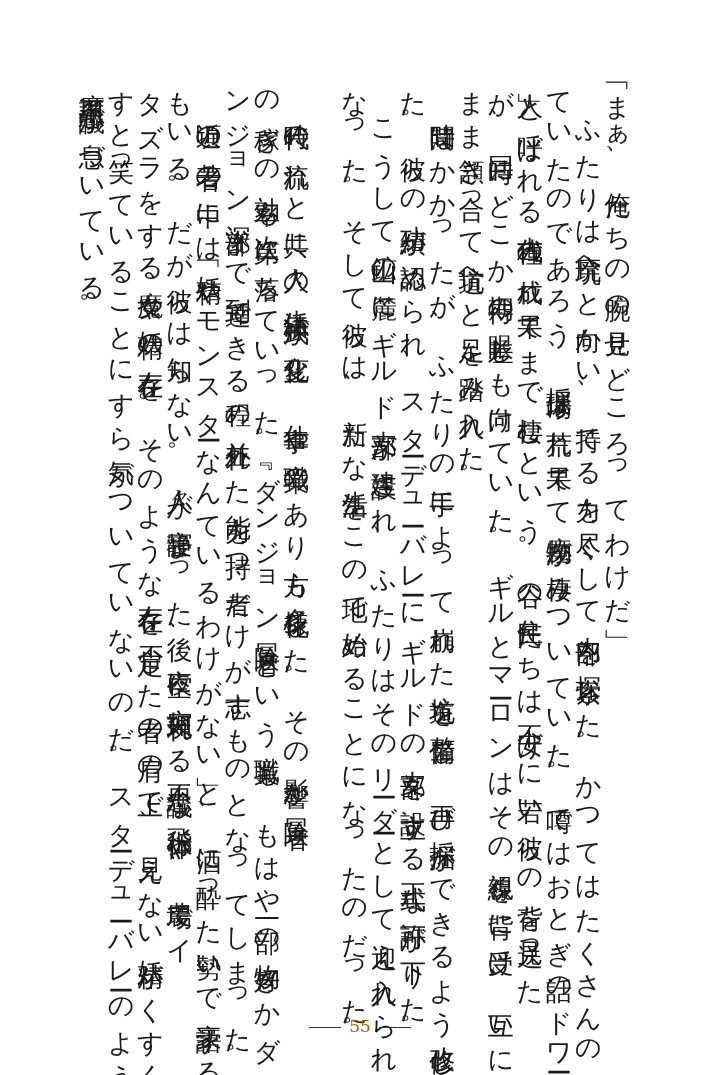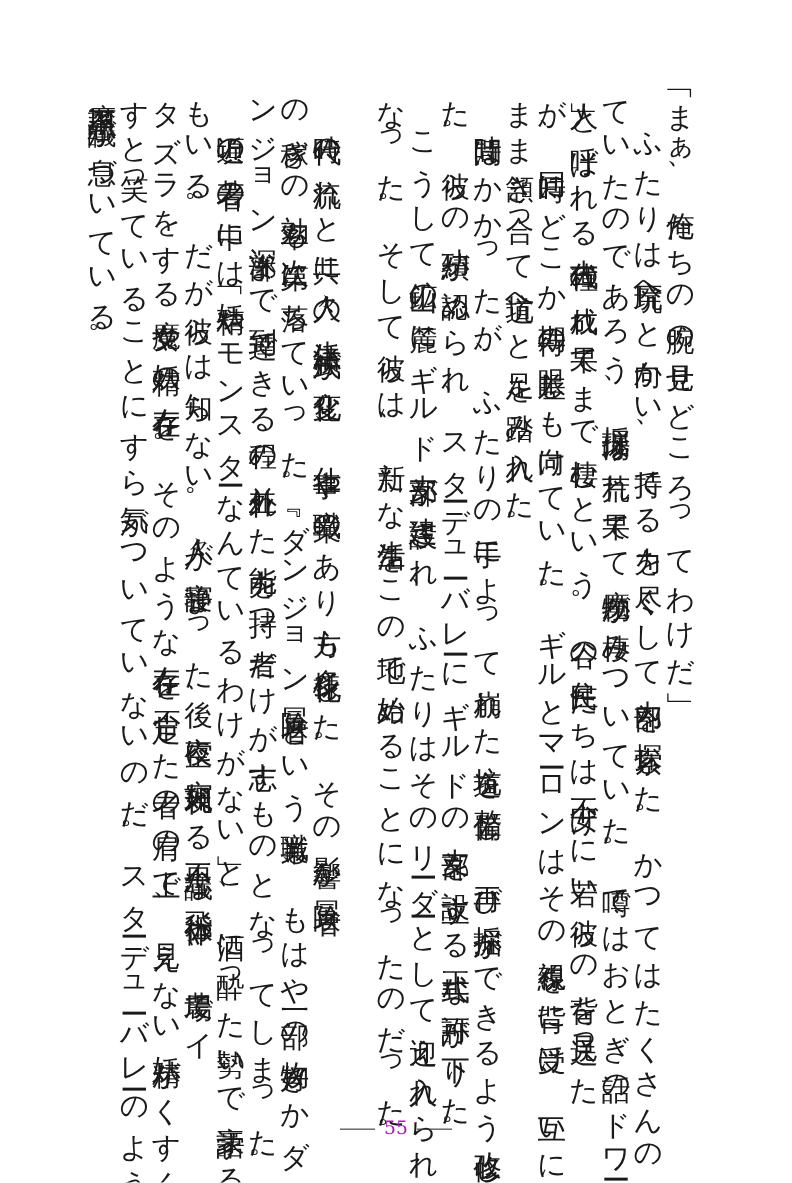--- a/index.html
+++ b/index.html
@@ -45,21 +45,21 @@
       width: 29.2px;
     }
     .page-number {
       position: absolute;
       left: 0;
       width: 720px;
       top: 1016px;
       text-align: center;
       font-family: "DejaVu Serif", "Liberation Serif", serif;
       font-size: 17px;
-      color: #a21caf;
+      color: #a16207;
     }
     .dash {
       display: inline-block;
       width: 32px;
       height: 1px;
       background: #333;
       vertical-align: middle;
       margin: 0 8px;
     }
   </style>

